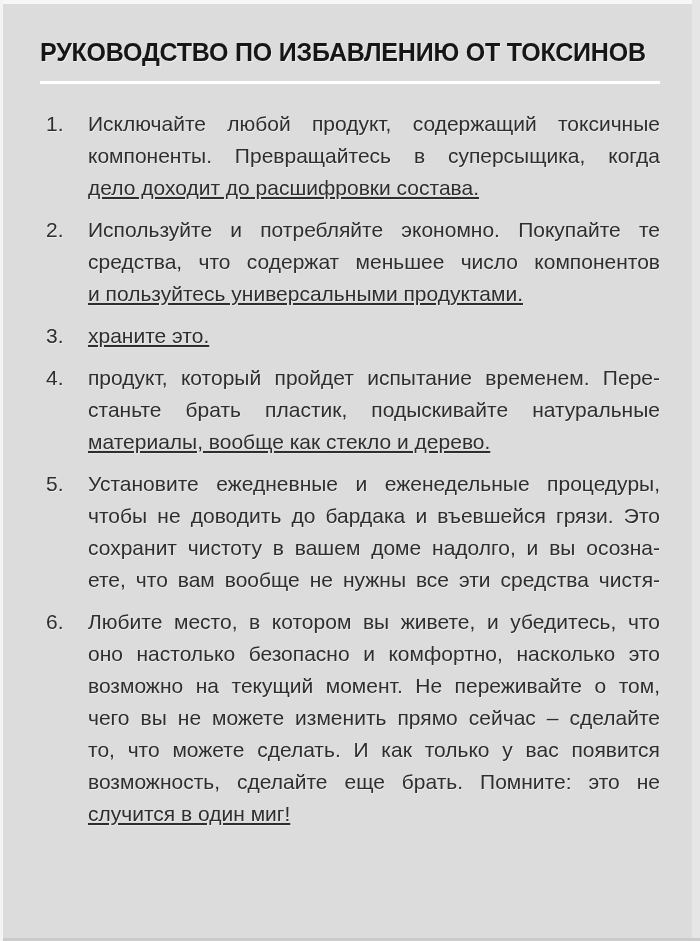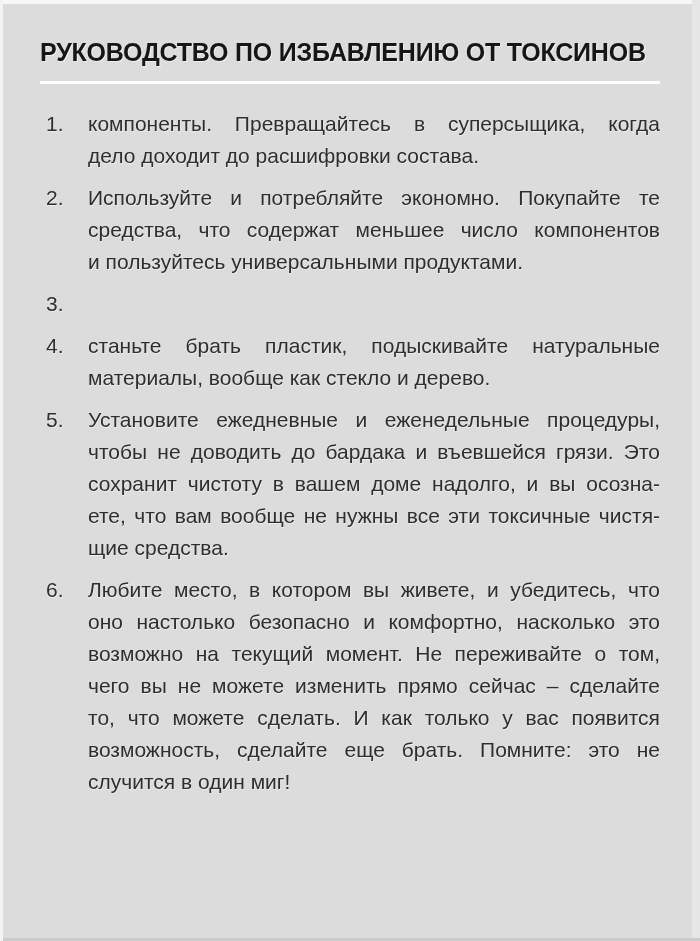--- a/index.html
+++ b/index.html
@@ -60,73 +60,76 @@
     min-width: 0;
   }
   .line {
     text-align: justify;
     text-align-last: justify;
     white-space: nowrap;
     text-shadow: 0.5px 0.5px 0 rgba(255,255,255,0.5);
   }
   .line.last {
     text-align-last: left;
+    text-decoration: underline;
   }
 </style>
 </head>
 <body>
 
 <div class="page" style="background: rgb(220, 220, 220);">
   <div class="edge-top"></div>
   <div class="edge-right"></div>
   <div class="edge-bottom"></div>
 
   <h1 class="title" style="color: rgb(22, 22, 22);">РУКОВОДСТВО ПО ИЗБАВЛЕНИЮ ОТ ТОКСИНОВ</h1>
   <div class="divider" style="background: rgb(255, 255, 255);"></div>
 
   <div class="toxin-list" style="color: rgb(46, 46, 46);">
   <div class="list-item">
     <span class="item-number">1.</span>
     <div class="item-text">
+          <div class="line">Исключайте любой продукт, содержащий токсичные</div>
           <div class="line">компоненты. Превращайтесь в суперсыщика, когда</div>
           <div class="line last">дело доходит до расшифровки состава.</div>
         </div>
   </div>
 
   <div class="list-item">
     <span class="item-number">2.</span>
     <div class="item-text">
           <div class="line">Используйте и потребляйте экономно. Покупайте те</div>
           <div class="line">средства, что содержат меньшее число компонентов</div>
           <div class="line last">и пользуйтесь универсальными продуктами.</div>
         </div>
   </div>
 
   <div class="list-item">
     <span class="item-number">3.</span>
     <div class="item-text">
+          <div class="line last">храните это.</div>
         </div>
   </div>
 
   <div class="list-item">
     <span class="item-number">4.</span>
     <div class="item-text">
+          <div class="line">продукт, который пройдет испытание временем. Пере-</div>
           <div class="line">станьте брать пластик, подыскивайте натуральные</div>
           <div class="line last">материалы, вообще как стекло и дерево.</div>
         </div>
   </div>
 
   <div class="list-item">
     <span class="item-number">5.</span>
     <div class="item-text">
           <div class="line">Установите ежедневные и еженедельные процедуры,</div>
           <div class="line">чтобы не доводить до бардака и въевшейся грязи. Это</div>
           <div class="line">сохранит чистоту в вашем доме надолго, и вы осозна-</div>
-          <div class="line">ете, что вам вообще не нужны все эти токсичные чистя-</div>
-          <div class="line last">щие средства.</div>
+          <div class="line">ете, что вам вообще не нужны все эти средства чистя-</div>
         </div>
   </div>
 
   <div class="list-item">
     <span class="item-number">6.</span>
     <div class="item-text">
           <div class="line">Любите место, в котором вы живете, и убедитесь, что</div>
           <div class="line">оно настолько безопасно и комфортно, насколько это</div>
           <div class="line">возможно на текущий момент. Не переживайте о том,</div>
           <div class="line">чего вы не можете изменить прямо сейчас – сделайте</div>

